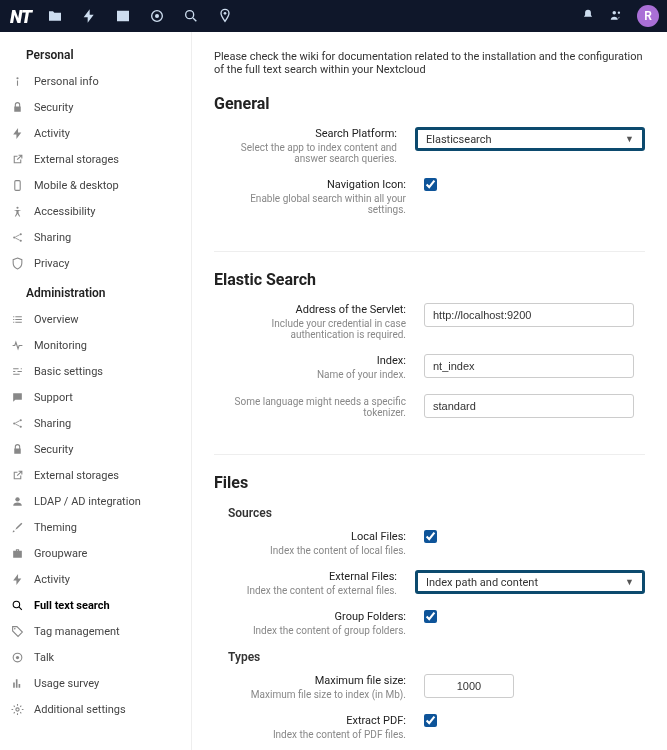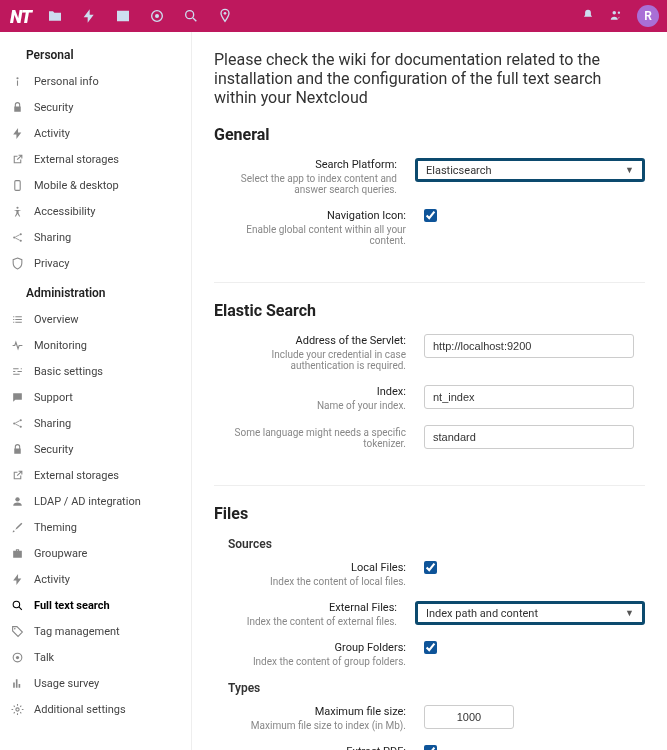--- a/index.html
+++ b/index.html
@@ -1,35 +1,35 @@
 <!DOCTYPE html>
 <html><head>
 <meta charset="utf-8">
 <style>
 * { margin: 0; padding: 0; box-sizing: border-box; }
 body { font-family: -apple-system, BlinkMacSystemFont, "Segoe UI", Roboto, sans-serif; font-size: 13px; color: #222; background: #fff; width: 667px; height: 750px; overflow: hidden; }
-.topbar { background: #be185d; height: 32px; display: flex; align-items: center; padding: 0 6px; position: relative; }
+.topbar { background: #0f172a; height: 32px; display: flex; align-items: center; padding: 0 6px; position: relative; }
 .logo { color: #fff; font-weight: 900; font-size: 18px; font-style: italic; letter-spacing: -1px; margin-right: 12px; padding: 0 4px;}
 .topbar-icons { display: flex; gap: 18px; align-items: center; }
 .topbar-icons .ticon { width: 16px; height: 16px; display: flex; align-items: center; justify-content: center; }
 .topbar-icons svg { width: 16px; height: 16px; fill: #cdddef; }
 .topbar-right { position: absolute; right: 8px; display: flex; align-items: center; gap: 14px; }
 .topbar-right svg { width: 14px; height: 14px; fill: #cdddef; }
 .avatar { width: 22px; height: 22px; border-radius: 50%; background: #a96fd6; color: #fff; display: flex; align-items: center; justify-content: center; font-size: 12px; font-weight: 600; position: relative;}
 .avatar::before { content:""; position:absolute; top:-6px; left:50%; transform:translateX(-50%); border:4px solid transparent; border-bottom-color:#fff; display:none;}
 .layout { display: flex; height: calc(750px - 32px); }
 .sidebar { width: 192px; border-right: 1px solid #eee; overflow-y: auto; padding: 6px 0; }
 .sidebar-heading { font-size: 12px; color: #222; font-weight: 600; padding: 10px 14px 6px 26px; }
 .sidebar-item { display: flex; align-items: center; gap: 10px; padding: 6px 10px 6px 10px; font-size: 11px; color: #444; cursor: pointer; }
 .sidebar-item.active { font-weight: 700; color: #000; }
 .sidebar-item .sicon { width: 14px; height: 14px; display:flex; align-items:center; justify-content:center; color:#888;}
 .sidebar-item .sicon svg { width: 13px; height: 13px; fill: #888; }
 .sidebar-item.active .sicon svg { fill: #000; }
 .content { flex: 1; overflow-y: auto; padding: 18px 22px 40px 22px; background:#fff;}
-.intro { font-size: 16px; color: #333; margin-bottom: 18px; }
+.intro { font-size: 11px; color: #333; margin-bottom: 18px; }
 h2.section { font-size: 16px; font-weight: 700; margin: 6px 0 14px 0; }
 h3.subsection { font-size: 12px; font-weight: 600; margin: 8px 0 10px 14px; color:#333;}
 .section-block { border-bottom: 1px solid #eee; padding-bottom: 22px; margin-bottom: 18px; }
 .row { display: flex; align-items: flex-start; margin-bottom: 14px; }
 .row .labels { width: 210px; text-align: right; padding-right: 18px; }
 .row .labels .lbl { font-size: 11px; color: #222; }
 .row .labels .hint { font-size: 10px; color: #888; margin-top: 2px; }
 .row .field { flex: 1; display:flex; align-items:center; }
 .row .field input[type=text] { width: 210px; height: 24px; border: 1px solid #ccc; border-radius: 3px; padding: 0 8px; font-size: 11px; color:#333;}
 .row .field input.short { width: 90px; text-align: center; }
@@ -315,21 +315,21 @@
         <div class="field">
             <div class="select">
               <span>Elasticsearch</span>
               <span class="caret">▼</span>
             </div>
           </div>
       </div>
       <div class="row">
         <div class="labels">
             <div class="lbl">Navigation Icon:</div>
-            <div class="hint">Enable global content within all your content.</div>
+            <div class="hint">Enable global search within all your settings.</div>
           </div>
         <div class="field">
             <input type="checkbox" checked="" style="">
           </div>
       </div>
     </div>
 
     <div class="section-block">
       <h2 class="section">Elastic Search</h2>
       <div class="row">

